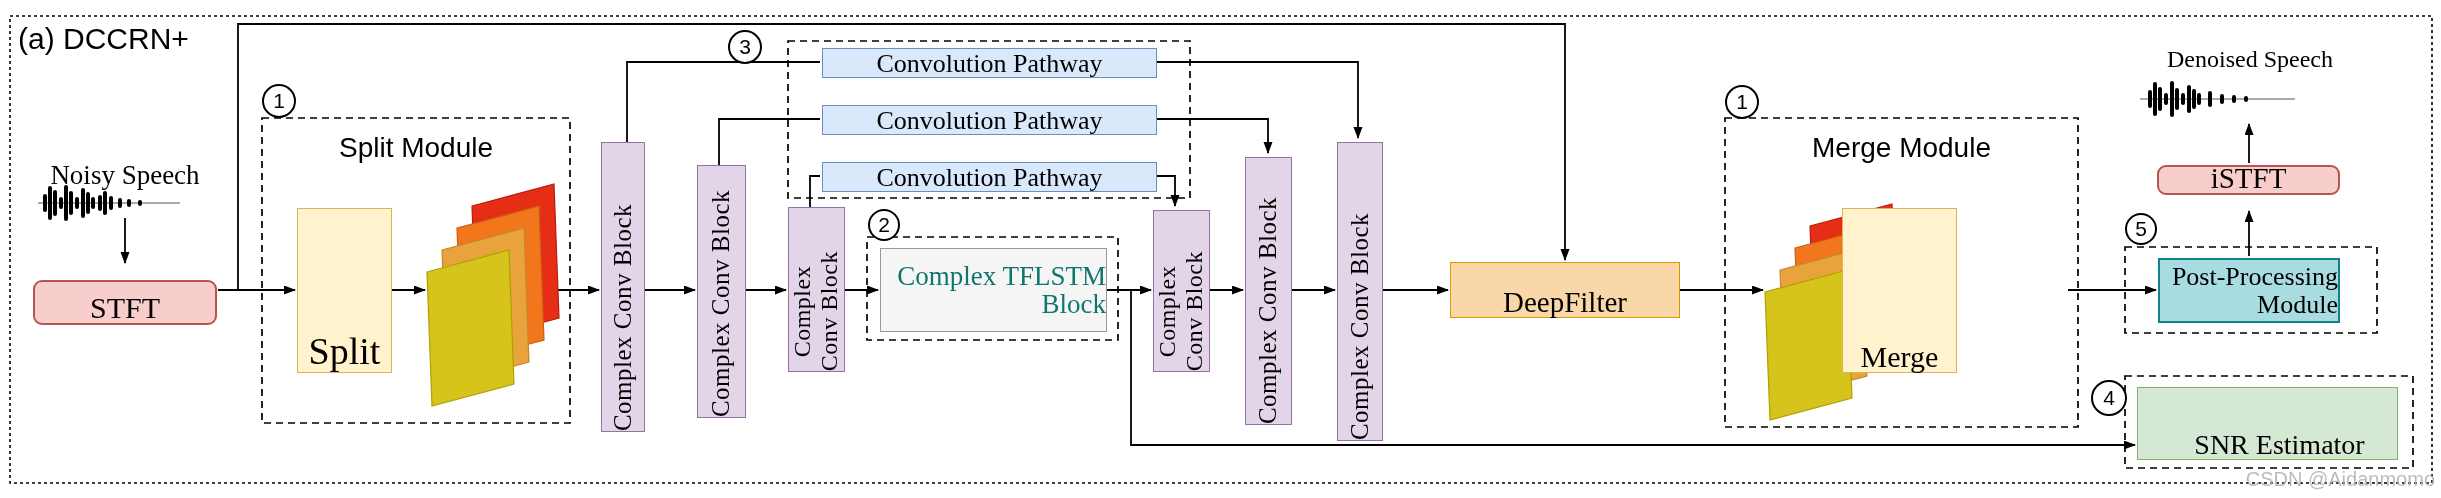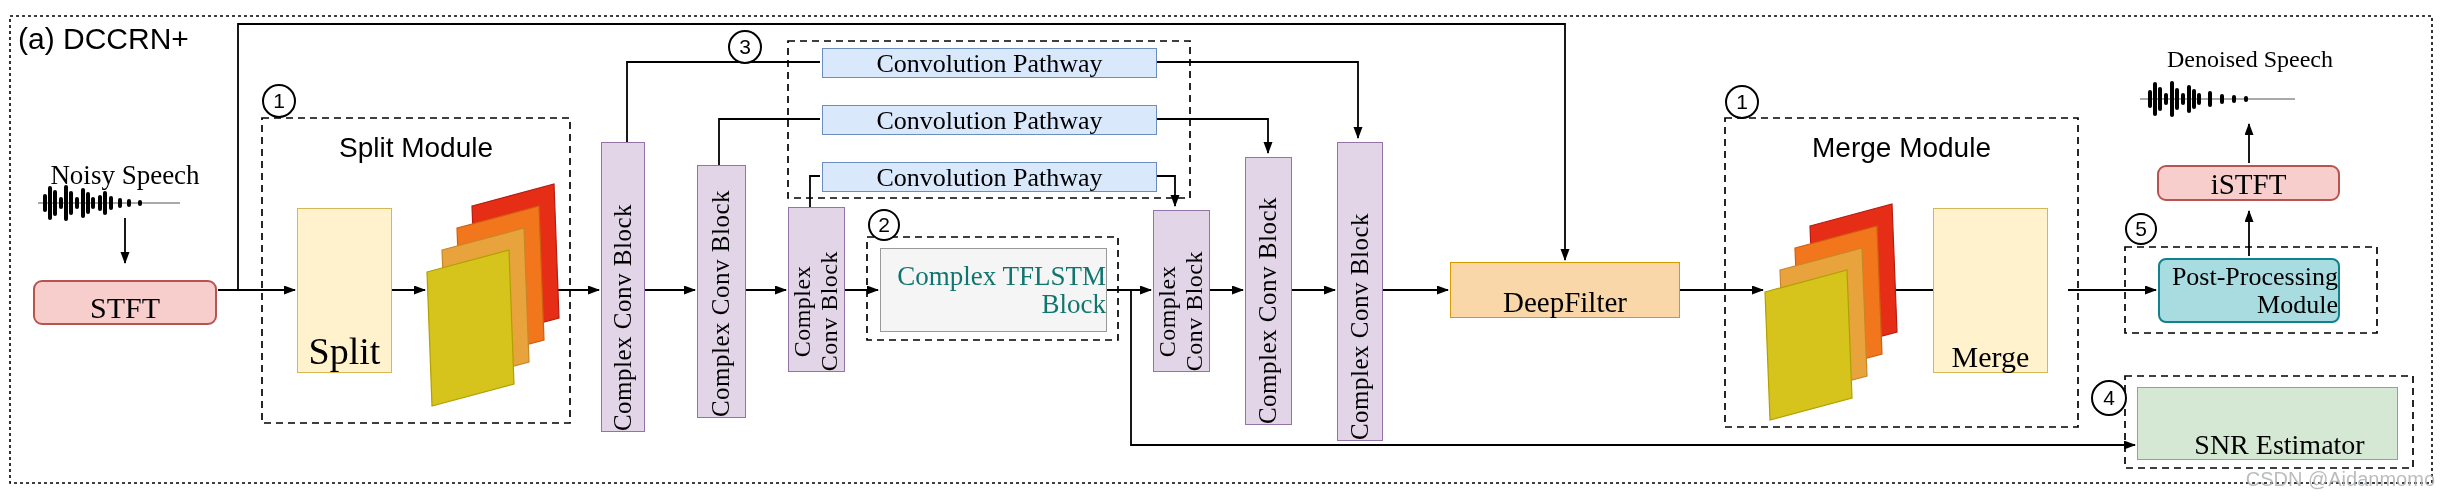--- a/index.html
+++ b/index.html
@@ -195,30 +195,30 @@
   <div class="box purple" style="left:1337px;top:142px;width:46px;height:299px;font-size:25px;">
     <div class="vtext">Complex Conv Block</div>
   </div>
 
   <div class="box orange" style="left:1450px;top:262px;width:230px;height:56px;font-size:29px;">
     <span>DeepFilter</span>
   </div>
 
   <div class="badge" style="left:1725px;top:85px;width:30px;height:30px;">1</div>
   <div class="modtitle" style="left:1725px;top:132px;width:353px;">Merge Module</div>
-  <div class="box yellow" style="left:1933px;top:208px;width:115px;height:165px;font-size:30px;">
+  <div class="box yellow" style="left:1842px;top:208px;width:115px;height:165px;font-size:30px;">
     <span>Merge</span>
   </div>
 
-  <div class="box pink rounded" style="left:2157px;top:165px;width:183px;height:36px;font-size:29px;">
+  <div class="box pink rounded" style="left:2157px;top:165px;width:183px;height:30px;font-size:29px;">
     <span>iSTFT</span>
   </div>
 
   <div class="badge" style="left:2125px;top:213px;width:28px;height:28px;">5</div>
-  <div class="box cyan" style="left:2158px;top:258px;width:182px;height:65px;font-size:26px;flex-direction:column;border-radius:8px;">
+  <div class="box cyan" style="left:2158px;top:258px;width:182px;height:65px;font-size:26px;flex-direction:column;">
     <div>Post-Processing</div>
     <div>Module</div>
   </div>
 
   <div class="badge" style="left:2091px;top:380px;width:32px;height:32px;">4</div>
   <div class="box green" style="left:2137px;top:387px;width:261px;height:73px;font-size:28px;padding-left:24px;">
     <span>SNR Estimator</span>
   </div>
 
   <div id="watermark">CSDN @Aidanmomo</div>

